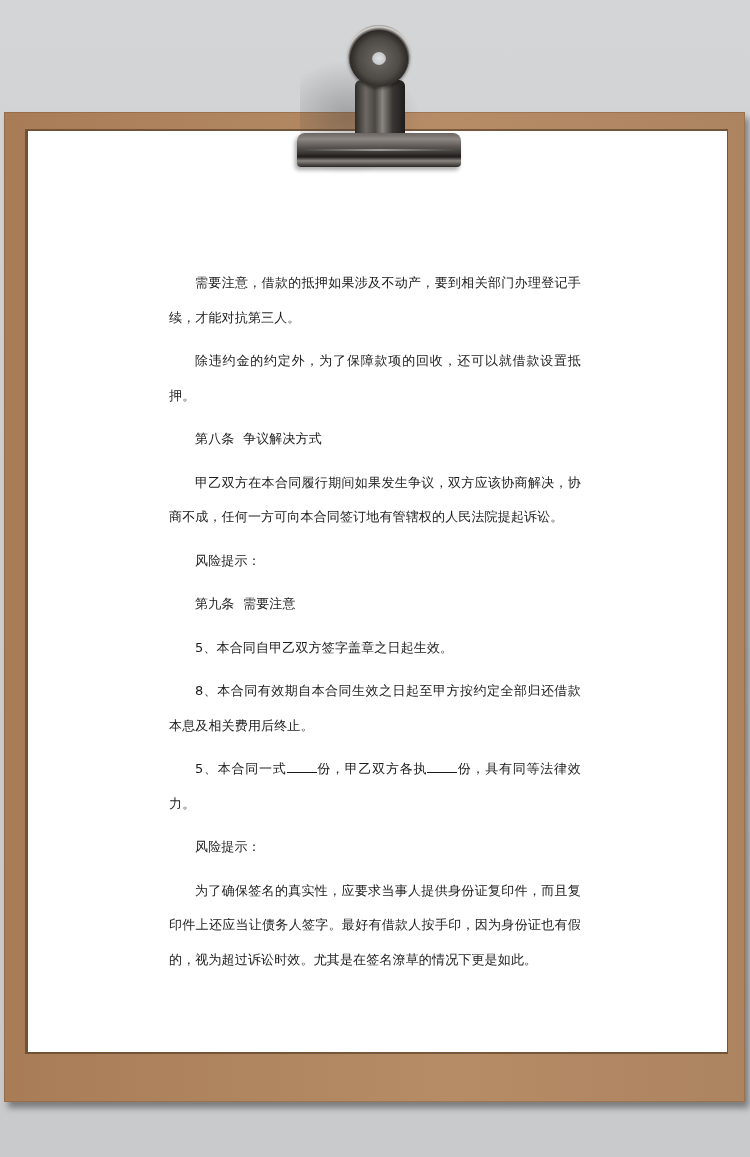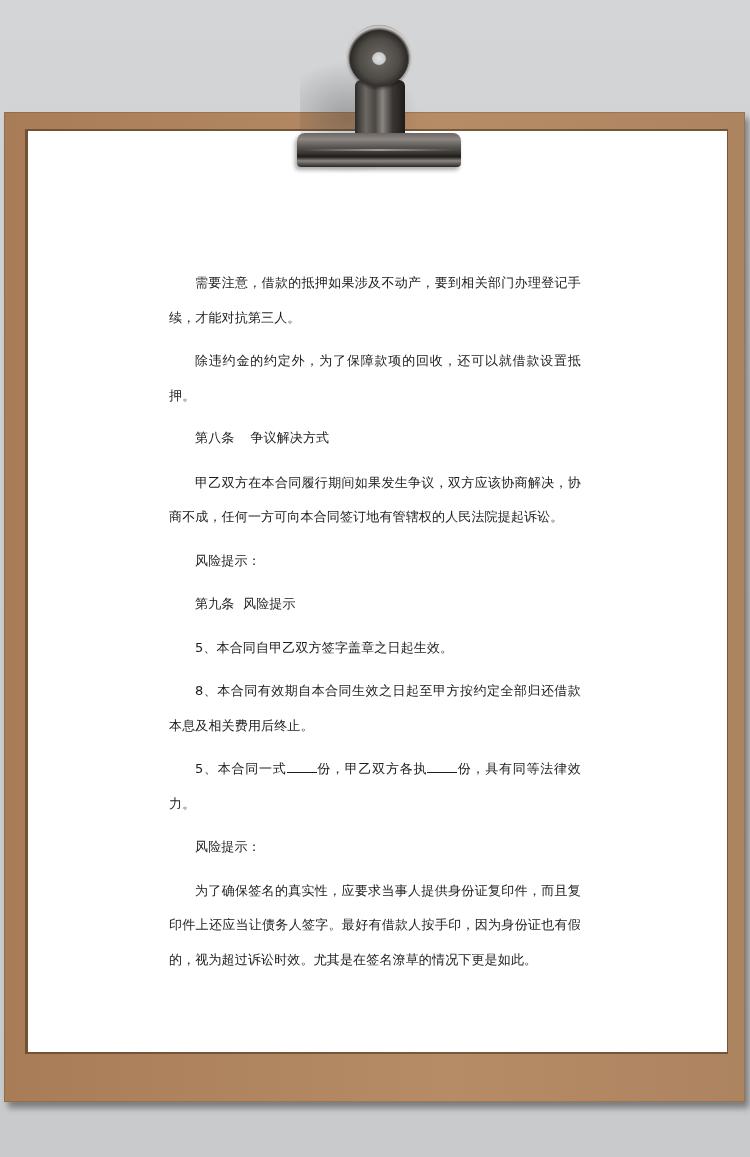--- a/index.html
+++ b/index.html
@@ -132,24 +132,24 @@
 <body>
 
 <div class="board-shadow"></div>
 <div class="board"></div>
 <div class="paper-shadow"></div>
 <div class="paper"></div>
 
 <div class="content">
   <p>需要注意，借款的抵押如果涉及不动产，要到相关部门办理登记手续，才能对抗第三人。</p>
   <p>除违约金的约定外，为了保障款项的回收，还可以就借款设置抵押。</p>
-  <p style="white-space:pre;font-family:Liberation Mono, monospace;">第八条  争议解决方式</p>
+  <p style="white-space:pre;">第八条  争议解决方式</p>
   <p>甲乙双方在本合同履行期间如果发生争议，双方应该协商解决，协商不成，任何一方可向本合同签订地有管辖权的人民法院提起诉讼。</p>
   <p>风险提示：</p>
-  <p style="white-space:pre;">第九条  风险提示</p>
+  <p style="white-space:pre;">第九条  需要注意</p>
   <p>5、本合同自甲乙双方签字盖章之日起生效。</p>
   <p>8、本合同有效期自本合同生效之日起至甲方按约定全部归还借款本息及相关费用后终止。</p>
   <p>
     <span>5、本合同一式</span><span class="blank"></span><span>份，甲乙双方各执</span><span class="blank"></span><span>份，具有同等法律效力。</span>
   </p>
   <p>风险提示：</p>
   <p>为了确保签名的真实性，应要求当事人提供身份证复印件，而且复印件上还应当让债务人签字。最好有借款人按手印，因为身份证也有假的，视为超过诉讼时效。尤其是在签名潦草的情况下更是如此。</p>
 </div>
 
 <div>

